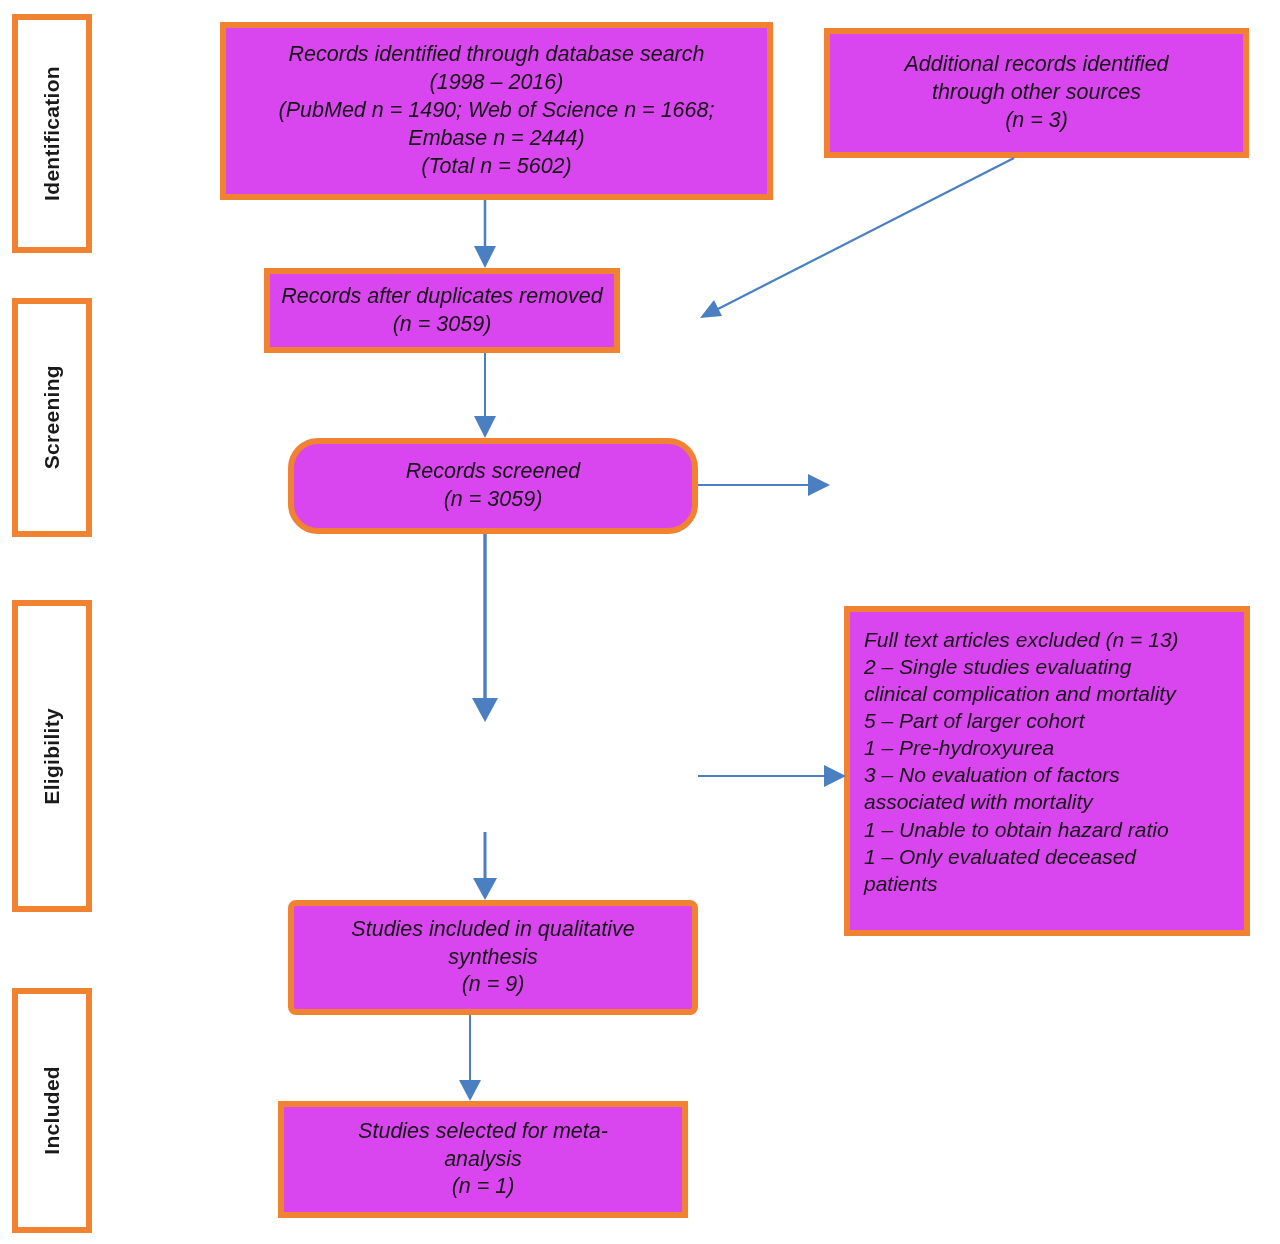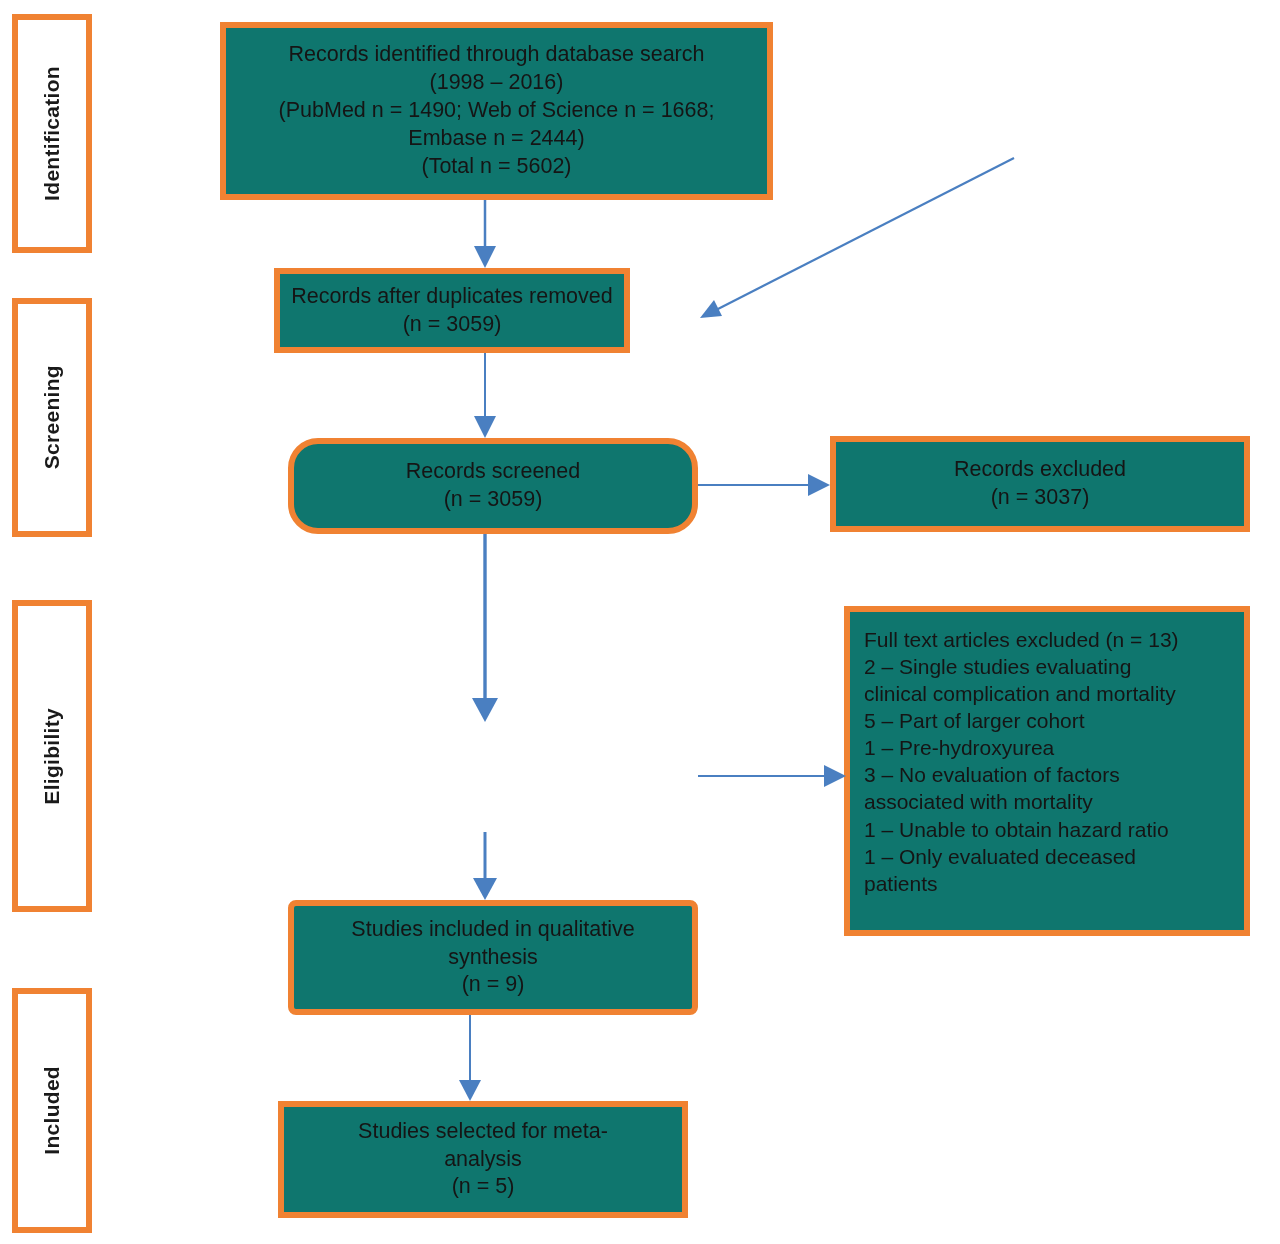--- a/index.html
+++ b/index.html
@@ -34,29 +34,30 @@
     color: #1a1a1a;
     letter-spacing: 0.3px;
     white-space: nowrap;
   }
 
   
   .box {
     position: absolute;
     box-sizing: border-box;
     border: 6px solid #F08232;
-    background: #0f766e;
+    background: #d946ef;
     display: flex;
     align-items: center;
     justify-content: center;
     text-align: center;
     color: #151515;
     font-size: 21.5px;
     line-height: 1.30;
     padding: 4px 8px;
+    font-style: italic;
   }
   .box .txt { width: 100%; white-space: pre-line; }
   .box.left-align {
     justify-content: flex-start;
     align-items: flex-start;
     text-align: left;
     padding: 14px 12px 10px 14px;
   }
   .box.left-align .txt { line-height: 1.29; font-size: 21px; }
 
@@ -88,35 +89,36 @@
   </div>
 
   <div class="box" style="left:220px; top:22px; width:553px; height:178px;">
     <span class="txt">Records identified through database search
 (1998 – 2016)
 (PubMed n = 1490; Web of Science n = 1668;
 Embase n = 2444)
 (Total n = 5602)</span>
   </div>
 
+  <div class="box" style="left:824px; top:28px; width:425px; height:130px;">
+    <span class="txt">Additional records identified
+through other sources
+(n = 3)</span>
+  </div>
 
-  <div class="box" style="left:274px; top:268px; width:356px; height:85px;justify-content:flex-end;">
+  <div class="box" style="left:264px; top:268px; width:356px; height:85px;justify-content:flex-end;">
     <span class="txt">Records after duplicates removed
 (n = 3059)</span>
   </div>
 
   <div class="box" style="left:288px; top:438px; width:410px; height:96px;border-radius:30px;">
     <span class="txt">Records screened
 (n = 3059)</span>
   </div>
 
-  <div class="box" style="left:830px; top:436px; width:420px; height:96px;">
-    <span class="txt">Records excluded
-(n = 3037)</span>
-  </div>
 
 
   <div class="box left-align" style="left:844px; top:606px; width:406px; height:330px;">
     <span class="txt">Full text articles excluded (n = 13)
 2 – Single studies evaluating
 clinical complication and mortality
 5 – Part of larger cohort
 1 – Pre-hydroxyurea
 3 – No evaluation of factors
 associated with mortality
@@ -127,21 +129,21 @@
 
   <div class="box" style="left:288px; top:900px; width:410px; height:115px;border-radius:8px;">
     <span class="txt">Studies included in qualitative
 synthesis
 (n = 9)</span>
   </div>
 
   <div class="box" style="left:278px; top:1101px; width:410px; height:117px;">
     <span class="txt">Studies selected for meta-
 analysis
-(n = 5)</span>
+(n = 1)</span>
   </div>
 
   <svg class="conn" style="left:0; top:0;" width="1280" height="1244" viewBox="0 0 1280 1244">
 
     <g>
       <line class="arrow-line" x1="485" y1="200" x2="485" y2="253" stroke-width="2.5"></line>
       <polygon class="arrow-head" points="485,268 474,246 496,246"></polygon>
     </g>
 
     <g>

